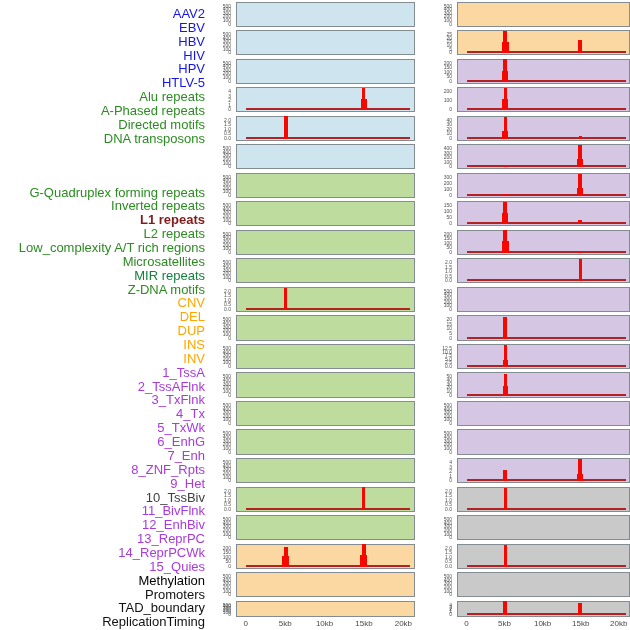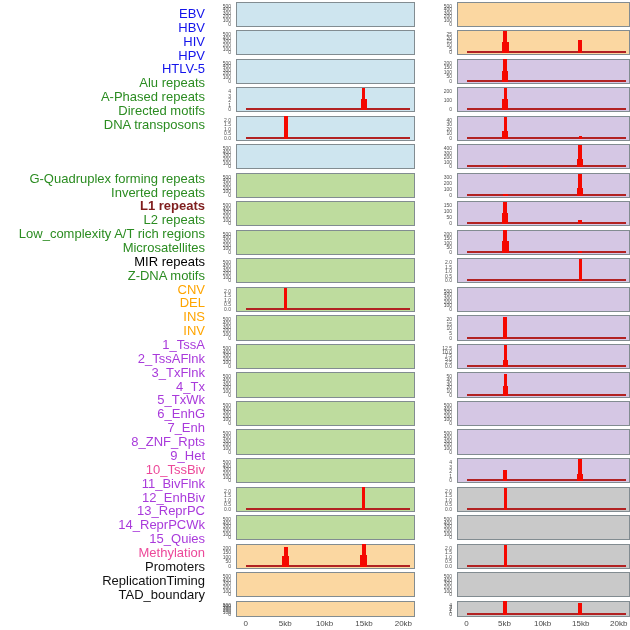--- a/index.html
+++ b/index.html
@@ -17,60 +17,62 @@
   .baseline{position:absolute;height:2px;bottom:1px;left:5%;right:2%;}
   .spike{position:absolute;bottom:1px;}
   .xaxis{position:absolute;height:12px;}
   .xtick{position:absolute;top:0;transform:translateX(-50%);font-size:8px;line-height:10px;color:#4a4a4a;white-space:nowrap;}
 </style>
 </head>
 <body>
 
 <div class="fig">
   <div class="labels">
+      <div class="rowlabel" style="color: rgb(20, 20, 235);">AAV2</div>
       <div class="rowlabel" style="color: rgb(20, 20, 235);">EBV</div>
       <div class="rowlabel" style="color: rgb(20, 20, 235);">HBV</div>
       <div class="rowlabel" style="color: rgb(20, 20, 235);">HIV</div>
       <div class="rowlabel" style="color: rgb(20, 20, 235);">HPV</div>
       <div class="rowlabel" style="color: rgb(20, 20, 235);">HTLV-5</div>
       <div class="rowlabel" style="color: rgb(43, 140, 33);">Alu repeats</div>
       <div class="rowlabel" style="color: rgb(43, 140, 33);">A-Phased repeats</div>
       <div class="rowlabel" style="color: rgb(43, 140, 33);">Directed motifs</div>
       <div class="rowlabel" style="color: rgb(43, 140, 33);">DNA transposons</div>
       <div class="rowlabel" style="color: rgb(43, 140, 33); margin-top: 40px;">G-Quadruplex forming repeats</div>
       <div class="rowlabel" style="color: rgb(43, 140, 33);">Inverted repeats</div>
       <div class="rowlabel" style="color: #7f1d1d; font-weight: bold;">L1 repeats</div>
       <div class="rowlabel" style="color: rgb(43, 140, 33);">L2 repeats</div>
       <div class="rowlabel" style="color: rgb(43, 140, 33);">Low_complexity A/T rich regions</div>
       <div class="rowlabel" style="color: rgb(43, 140, 33);">Microsatellites</div>
-      <div class="rowlabel" style="color: #000000; padding-left: 20px;">MIR repeats</div>
+      <div class="rowlabel" style="color: #15803d; padding-left: 20px;">MIR repeats</div>
       <div class="rowlabel" style="color: rgb(43, 140, 33);">Z-DNA motifs</div>
       <div class="rowlabel" style="color: rgb(255, 165, 0);">CNV</div>
       <div class="rowlabel" style="color: rgb(255, 165, 0);">DEL</div>
+      <div class="rowlabel" style="color: rgb(255, 165, 0);">DUP</div>
       <div class="rowlabel" style="color: rgb(255, 165, 0);">INS</div>
       <div class="rowlabel" style="color: rgb(255, 165, 0);">INV</div>
       <div class="rowlabel" style="color: rgb(169, 58, 219);">1_TssA</div>
       <div class="rowlabel" style="color: rgb(169, 58, 219);">2_TssAFlnk</div>
       <div class="rowlabel" style="color: rgb(169, 58, 219);">3_TxFlnk</div>
       <div class="rowlabel" style="color: rgb(169, 58, 219);">4_Tx</div>
       <div class="rowlabel" style="color: rgb(169, 58, 219);">5_TxWk</div>
       <div class="rowlabel" style="color: rgb(169, 58, 219);">6_EnhG</div>
       <div class="rowlabel" style="color: rgb(169, 58, 219);">7_Enh</div>
       <div class="rowlabel" style="color: rgb(169, 58, 219);">8_ZNF_Rpts</div>
       <div class="rowlabel" style="color: rgb(169, 58, 219);">9_Het</div>
-      <div class="rowlabel" style="color: #ec4899;">10_TssBiv</div>
+      <div class="rowlabel" style="color: #404040;">10_TssBiv</div>
       <div class="rowlabel" style="color: rgb(169, 58, 219);">11_BivFlnk</div>
       <div class="rowlabel" style="color: rgb(169, 58, 219);">12_EnhBiv</div>
       <div class="rowlabel" style="color: rgb(169, 58, 219);">13_ReprPC</div>
       <div class="rowlabel" style="color: rgb(169, 58, 219);">14_ReprPCWk</div>
       <div class="rowlabel" style="color: rgb(169, 58, 219);">15_Quies</div>
-      <div class="rowlabel" style="color: #ec4899; padding-left: 44px;">Methylation</div>
+      <div class="rowlabel" style="color: #000000; padding-left: 44px;">Methylation</div>
       <div class="rowlabel" style="color: rgb(17, 17, 17);">Promoters</div>
+      <div class="rowlabel" style="color: rgb(17, 17, 17);">TAD_boundary</div>
       <div class="rowlabel" style="color: rgb(17, 17, 17);">ReplicationTiming</div>
-      <div class="rowlabel" style="color: rgb(17, 17, 17);">TAD_boundary</div>
     </div>
   <div class="col col-left">
       <div class="prow" style="top: 1.5px; height: 25.2px;">
         <div class="yticks" style="width: 29px;">
           <span class="ytick" style="bottom: 18.2px;">500</span>
           <span class="ytick" style="bottom: 14.56px;">400</span>
           <span class="ytick" style="bottom: 10.92px;">300</span>
           <span class="ytick" style="bottom: 7.28px;">200</span>
           <span class="ytick" style="bottom: 3.64px;">100</span>
           <span class="ytick" style="bottom: 0px;">0</span>

